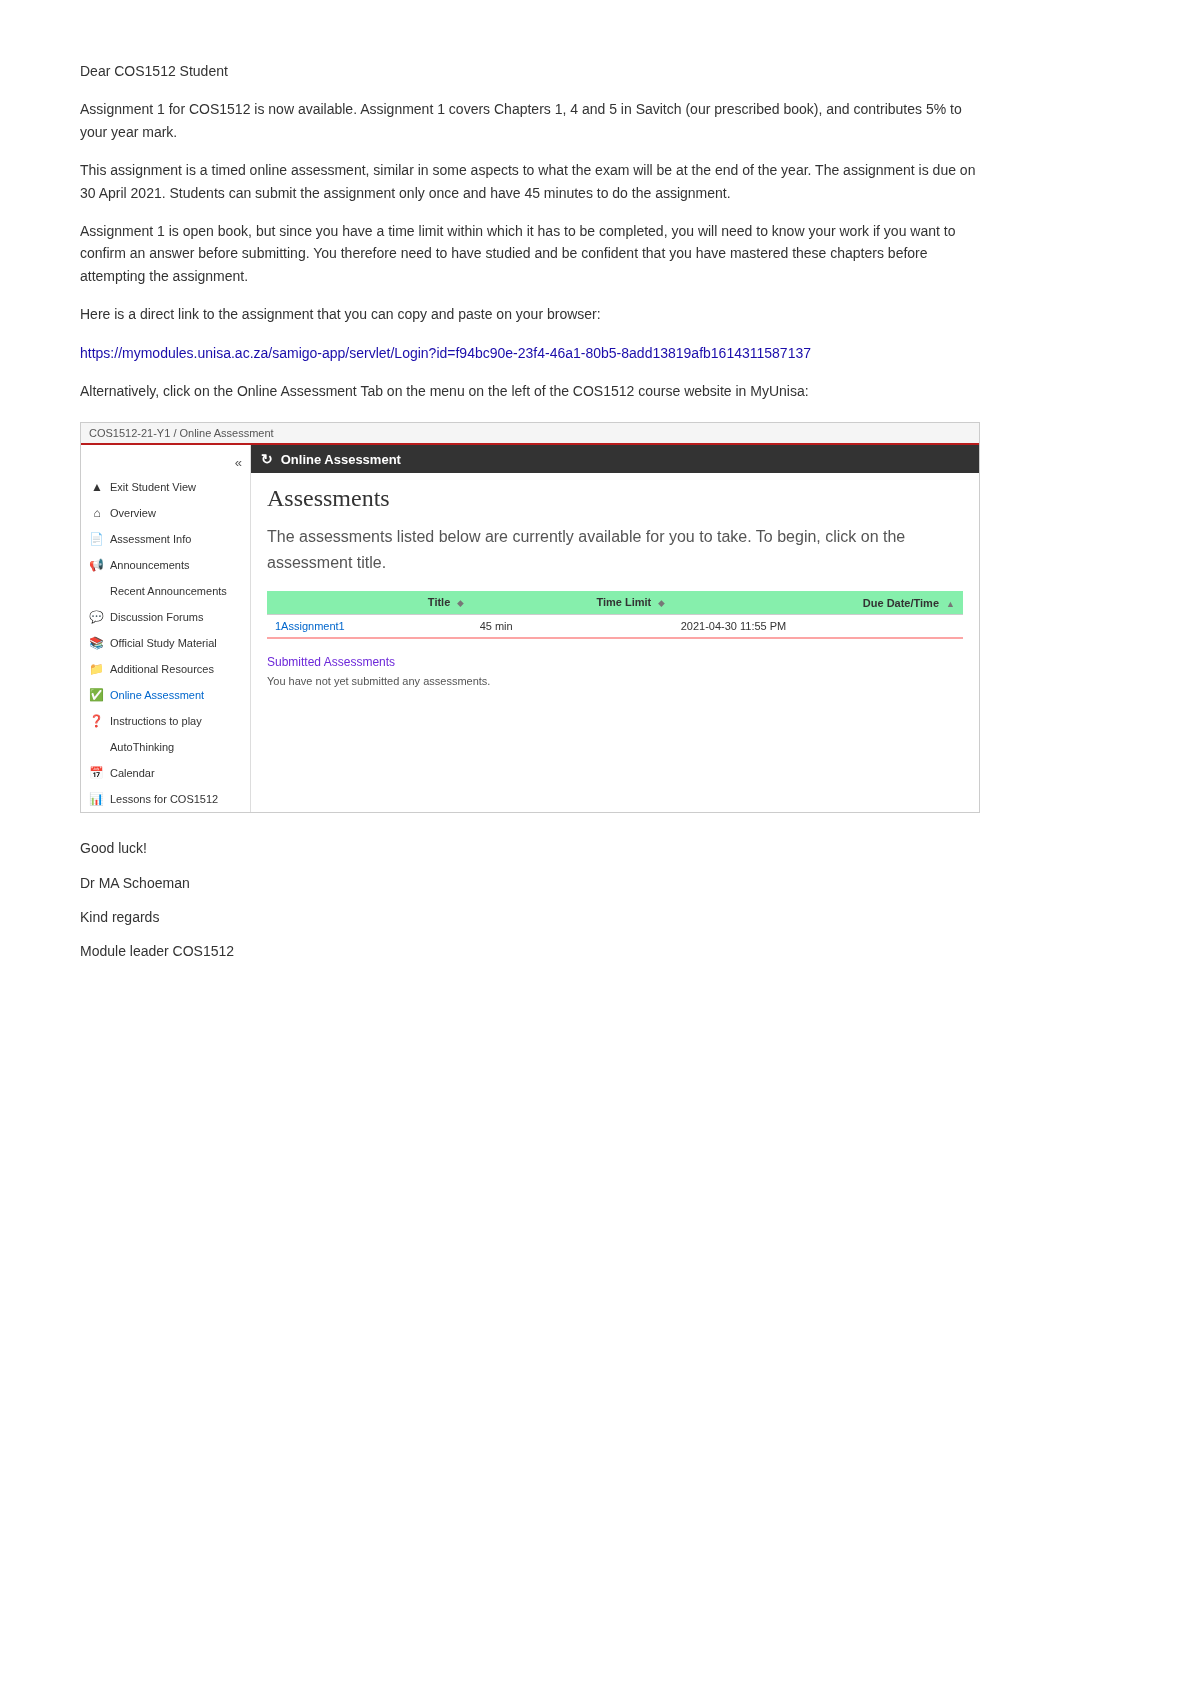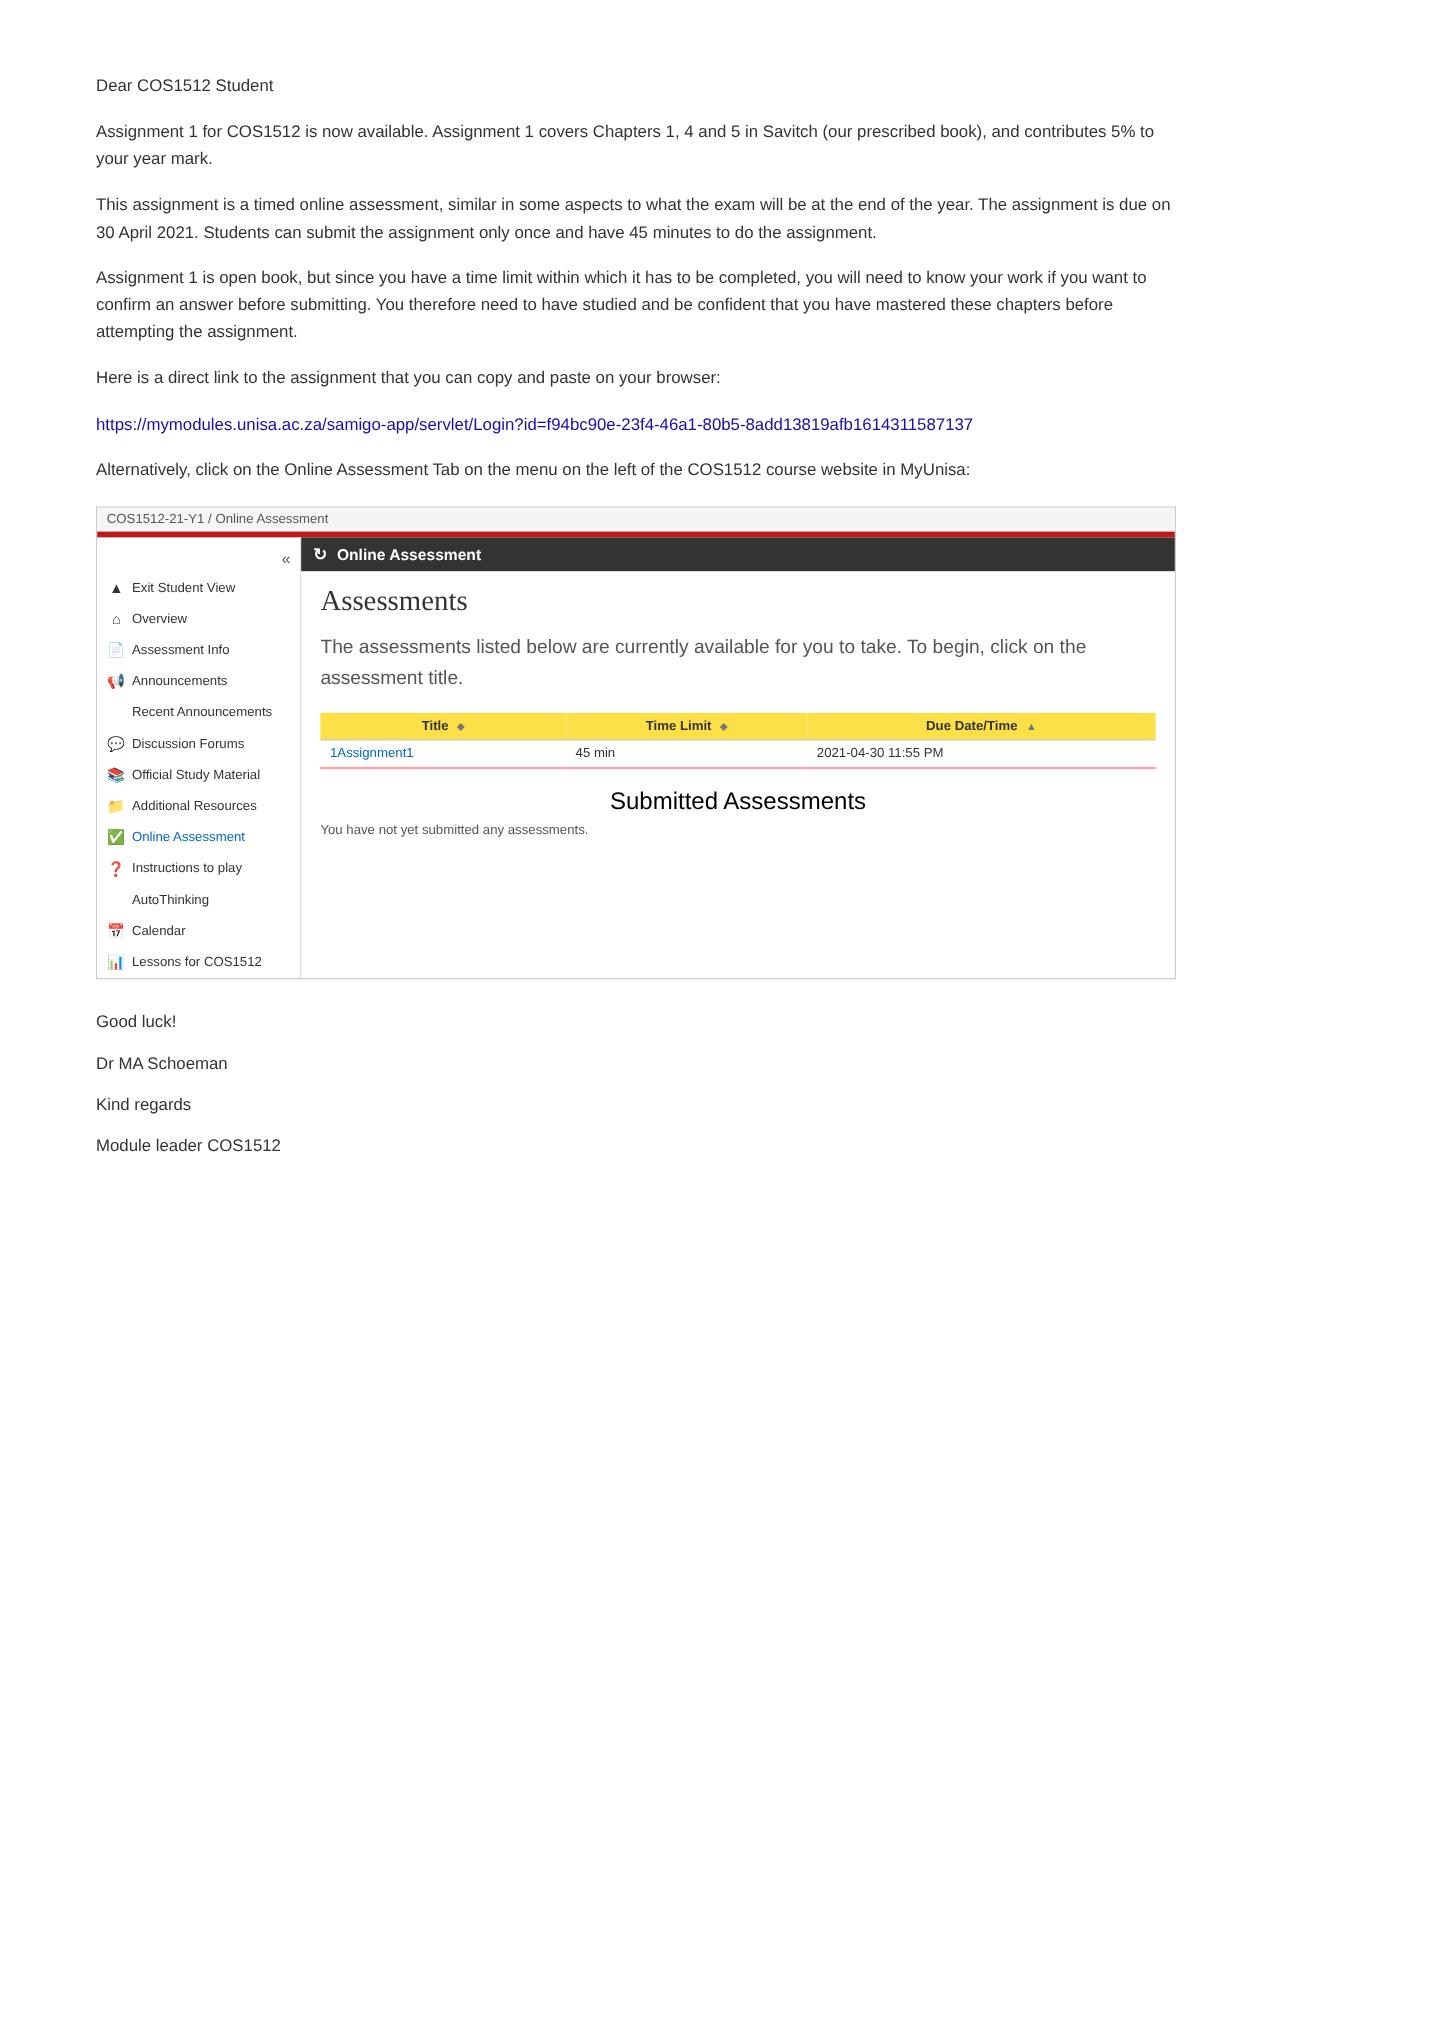--- a/index.html
+++ b/index.html
@@ -26,21 +26,21 @@
     .screenshot-container {
       border: 1px solid #ccc;
       margin: 20px 0 24px 0;
       font-size: 11px;
     }
     .screenshot-breadcrumb {
       background: #f5f5f5;
       padding: 4px 8px;
       font-size: 11px;
       color: #555;
-      border-bottom: 5px solid #b91c1c;
+      border-bottom: 2px solid #b91c1c;
     }
     .screenshot-inner {
       display: flex;
     }
     
     .sidebar {
       width: 170px;
       min-width: 170px;
       border-right: 1px solid #ddd;
       background: #fff;
@@ -114,46 +114,45 @@
       color: #555;
       margin-bottom: 8px;
     }
     .assessment-table {
       width: 100%;
       border-collapse: collapse;
       font-size: 11px;
       margin-bottom: 16px;
     }
     .assessment-table th {
-      background: #fde047;
+      background: #86efac;
       border-bottom: 1px solid #ccc;
       padding: 5px 8px;
-      text-align: center;
+      text-align: right;
       font-weight: bold;
       color: #333;
     }
     .assessment-table td {
       padding: 5px 8px;
       border-bottom: 2px solid #fca5a5;
     }
     .assessment-table td a {
       color: #0066cc;
       text-decoration: none;
     }
     .sort-icon {
       margin-left: 4px;
       color: #777;
       font-size: 9px;
     }
     .submitted-title {
-      font-size: 20px;
+      font-size: 12px;
       font-weight: normal;
-      color: #000000;
+      color: #6d28d9;
       margin-bottom: 4px;
-      text-align: center;
     }
     .submitted-desc {
       font-size: 11px;
       color: #555;
     }
     .sign-off {
       margin-top: 8px;
     }
     .sign-off p {
       margin-bottom: 12px;

